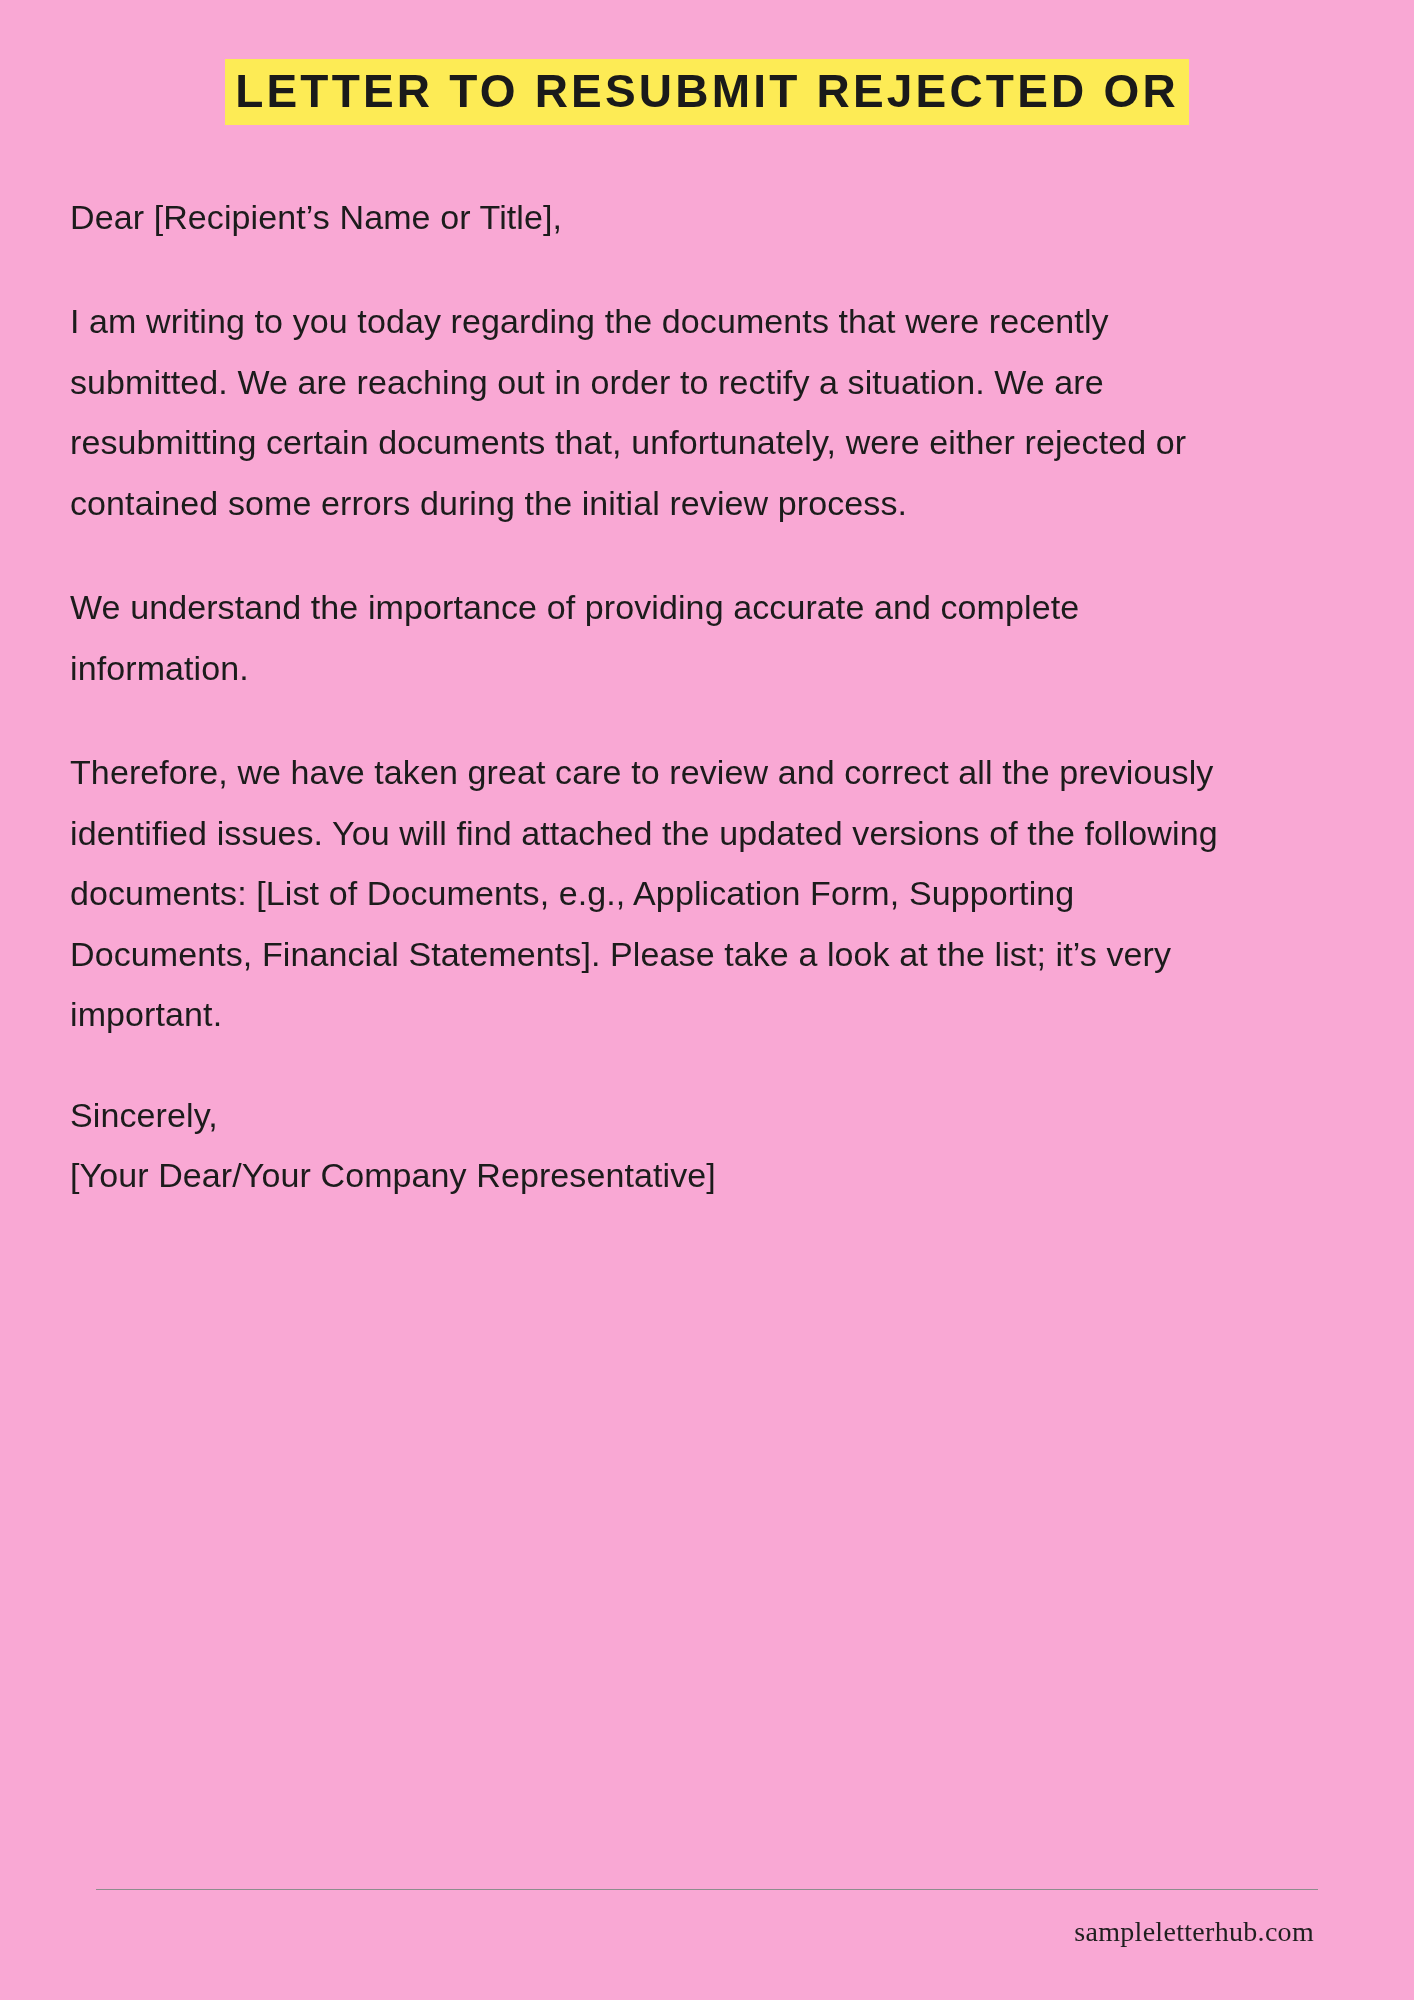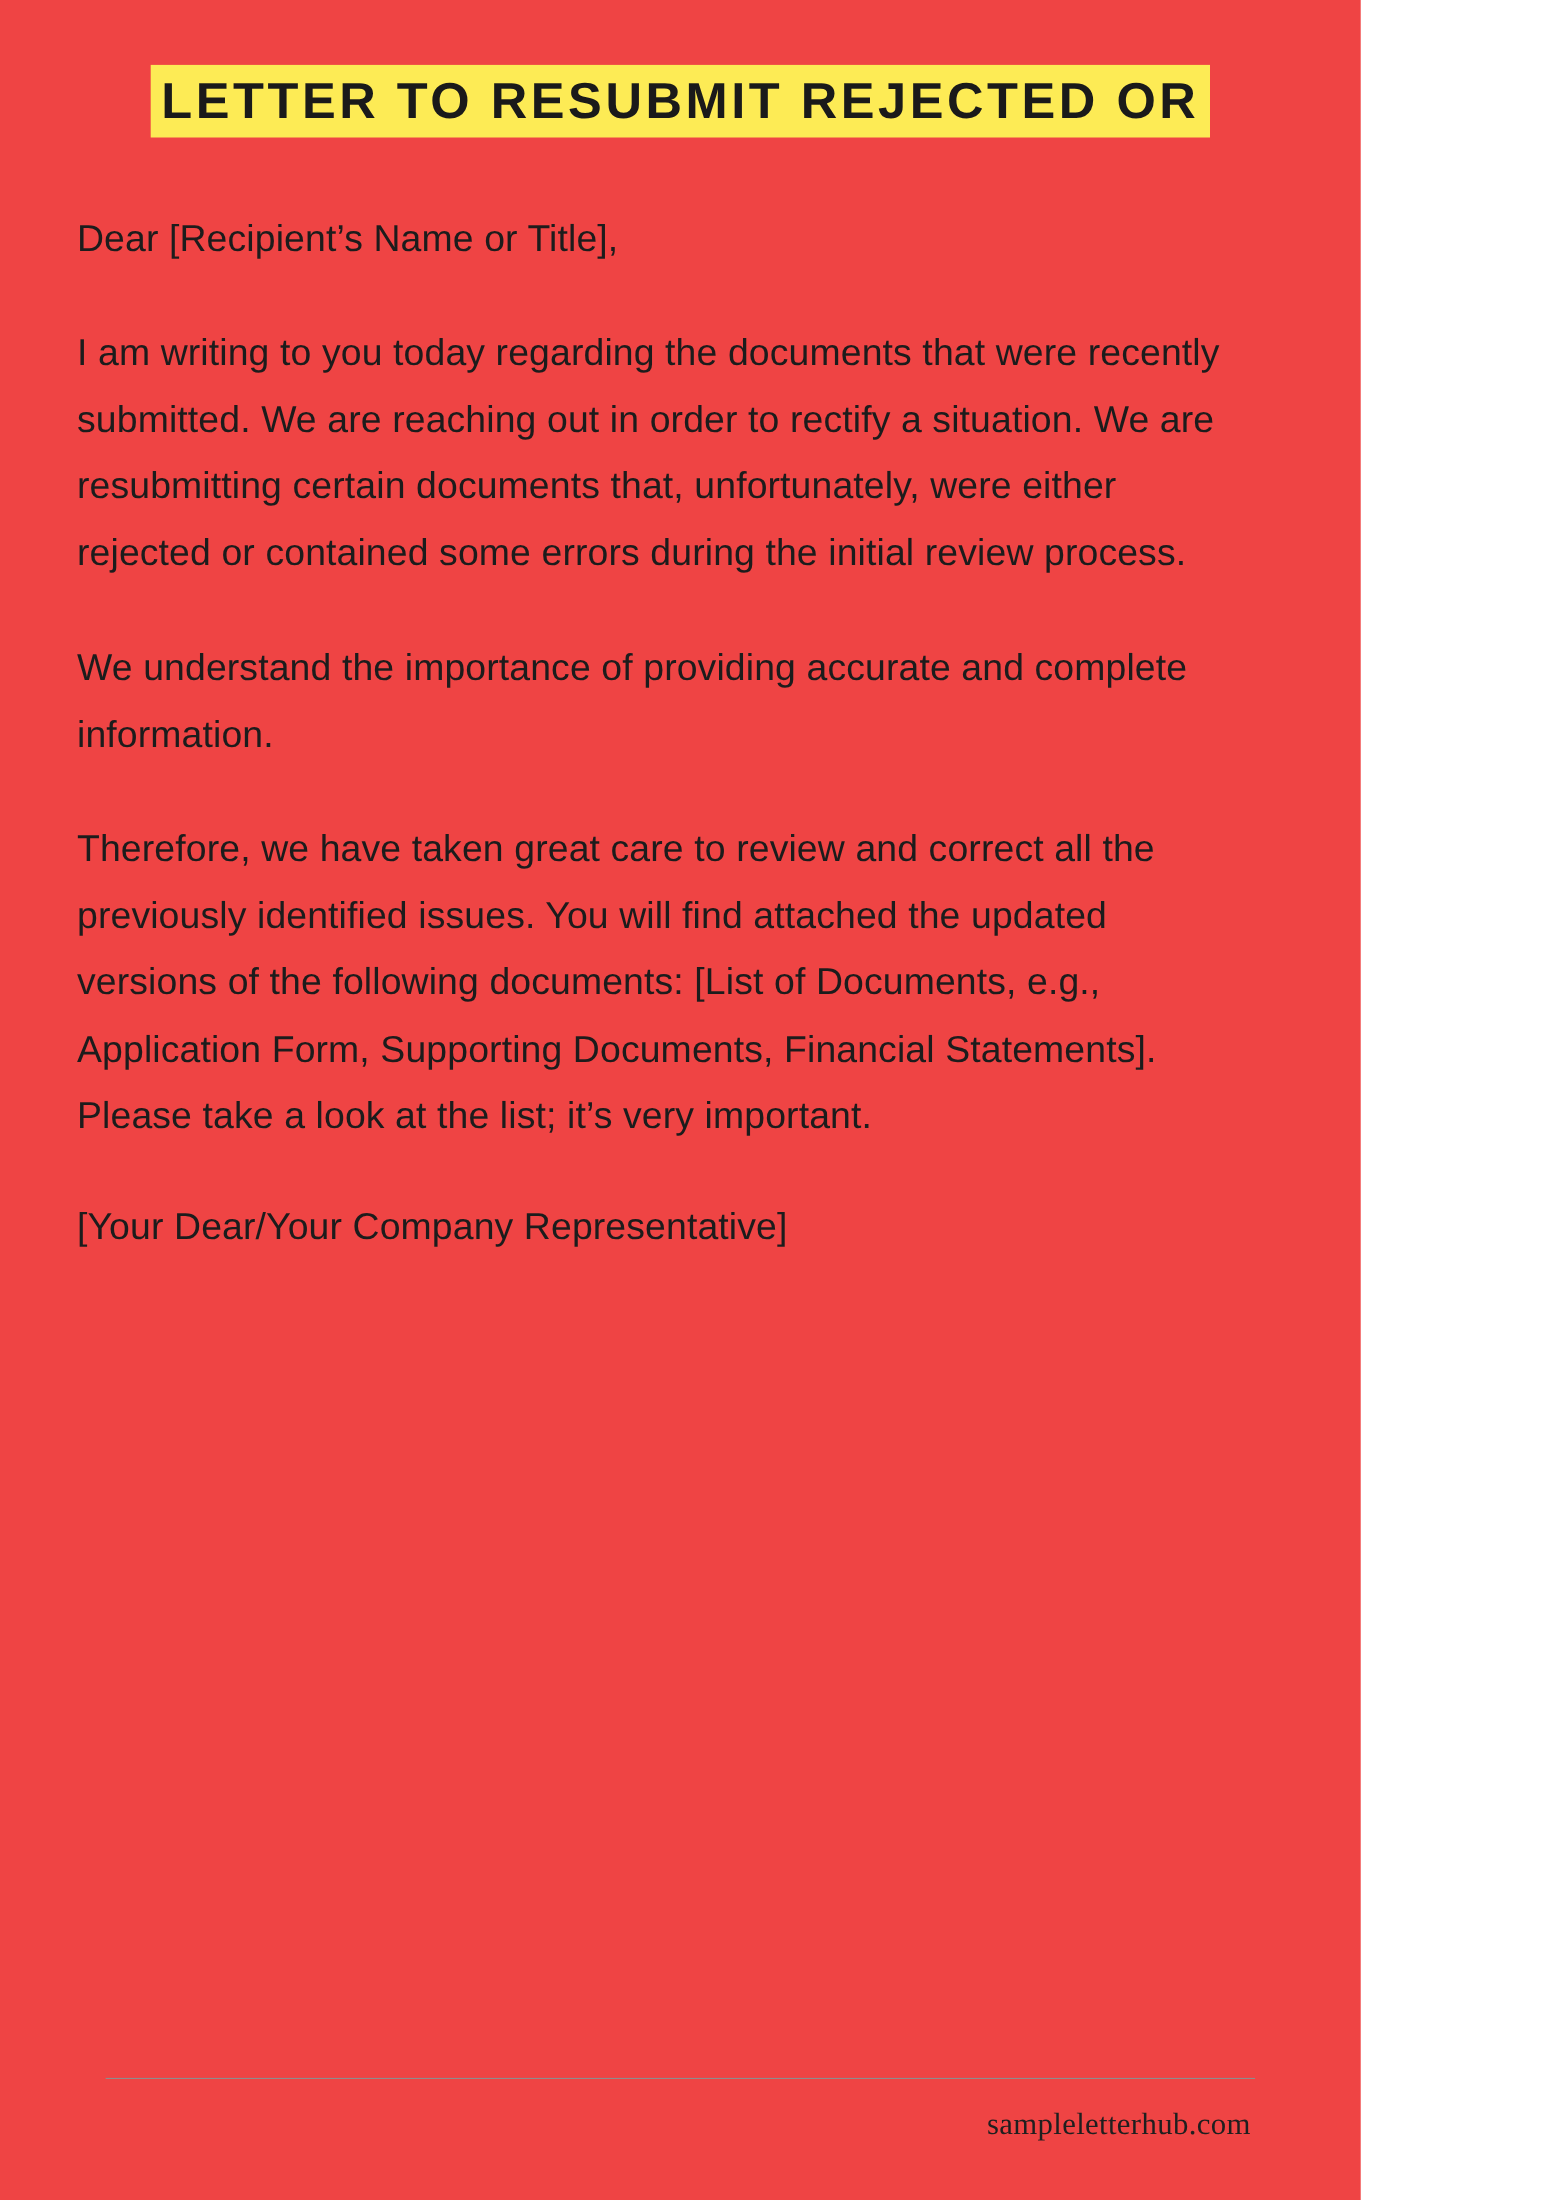--- a/index.html
+++ b/index.html
@@ -10,24 +10,24 @@
   body {
     width: 1414px;
     height: 2000px;
     font-family: "Liberation Sans", sans-serif;
     color: #000000;
     -webkit-font-smoothing: antialiased;
   }
 
   .page {
     position: relative;
-    width: 1237px;
+    width: 1414px;
     height: 2000px;
     box-sizing: border-box;
-    background: #ef4444;
+    background: #f9a8d4;
     overflow: hidden;
   }
 
   
   .title-block {
     padding: 0;
     margin: 0;
     text-align: center;
     padding-top: 58px;
   }
@@ -119,20 +119,21 @@
 
     <p class="para">Dear [Recipient’s Name or Title],</p>
 
     <p class="para">I am writing to you today regarding the documents that were recently submitted. We are reaching out in order to rectify a situation. We are resubmitting certain documents that, unfortunately, were either rejected or contained some errors during the initial review process.</p>
 
     <p class="para">We understand the importance of providing accurate and complete information.</p>
 
     <p class="para tight">Therefore, we have taken great care to review and correct all the previously identified issues. You will find attached the updated versions of the following documents: [List of Documents, e.g., Application Form, Supporting Documents, Financial Statements]. Please take a look at the list; it’s very important.</p>
 
     <div class="sig-block">
+      <p class="sig-line">Sincerely,</p>
       <p class="sig-line">[Your Dear/Your Company Representative]</p>
     </div>
 
   </div>
 
   <div class="footer">
     <div class="footer-rule"></div>
     <div class="footer-text">sampleletterhub.com</div>
   </div>
 

